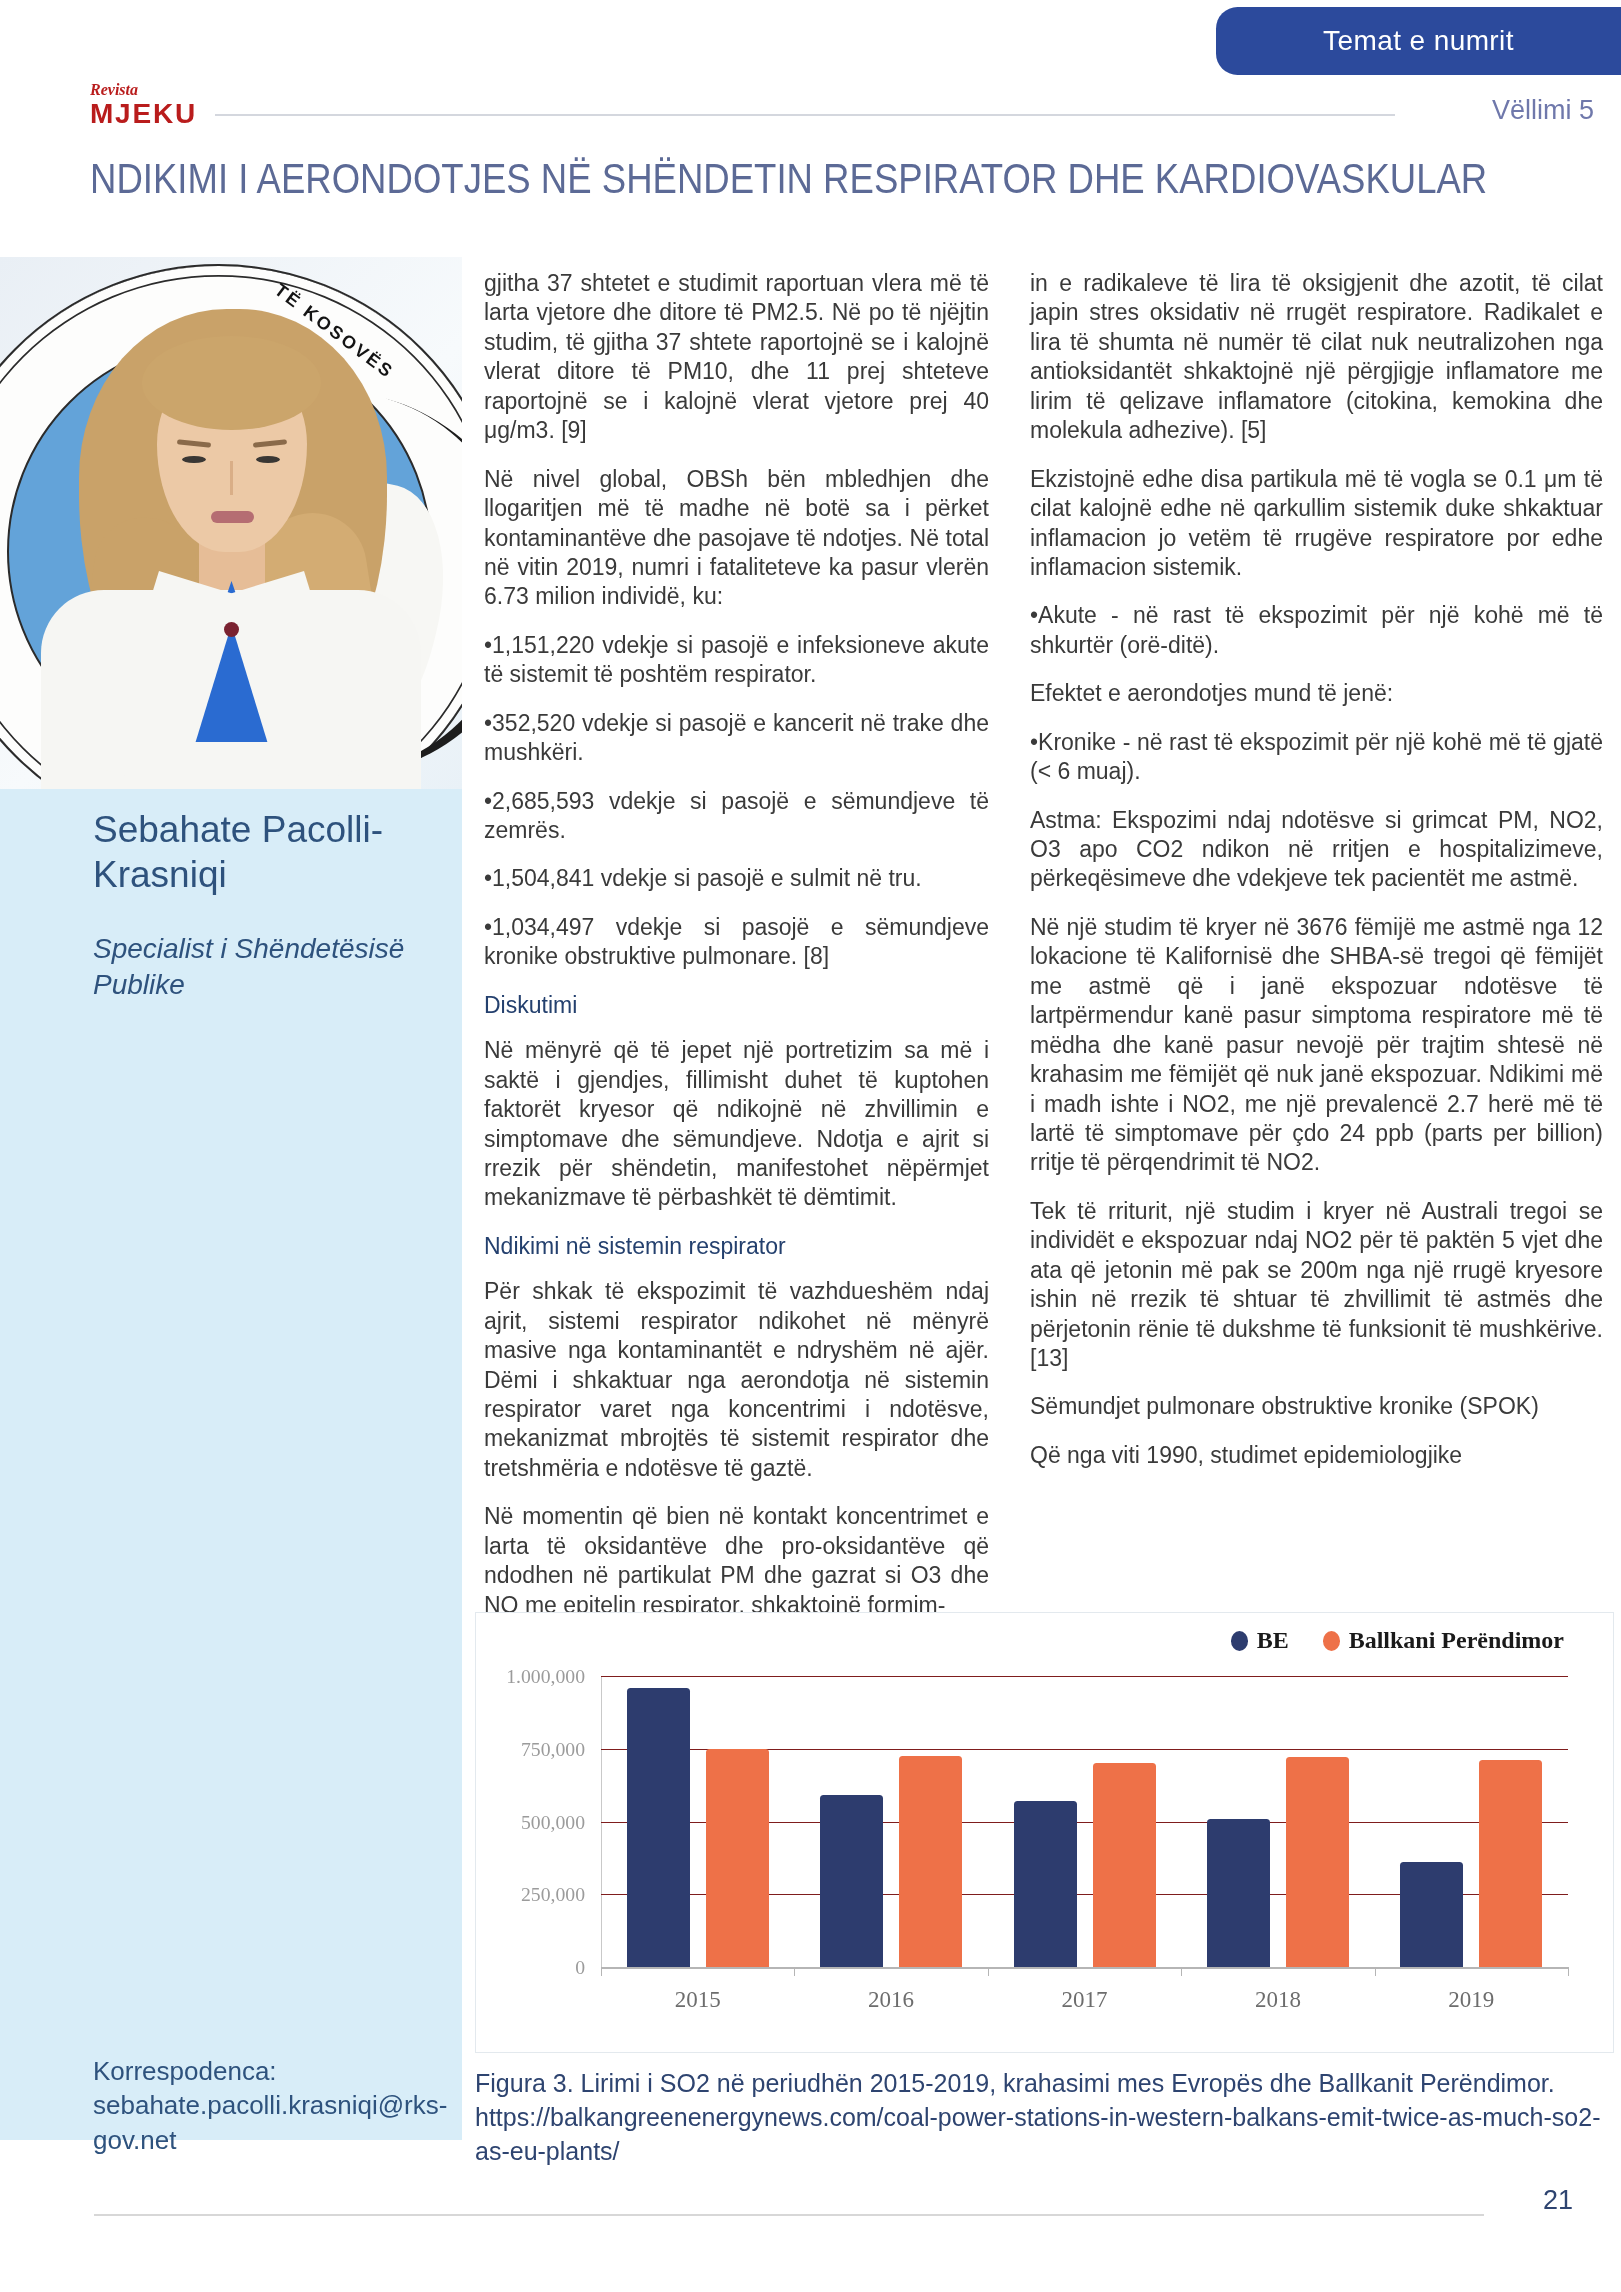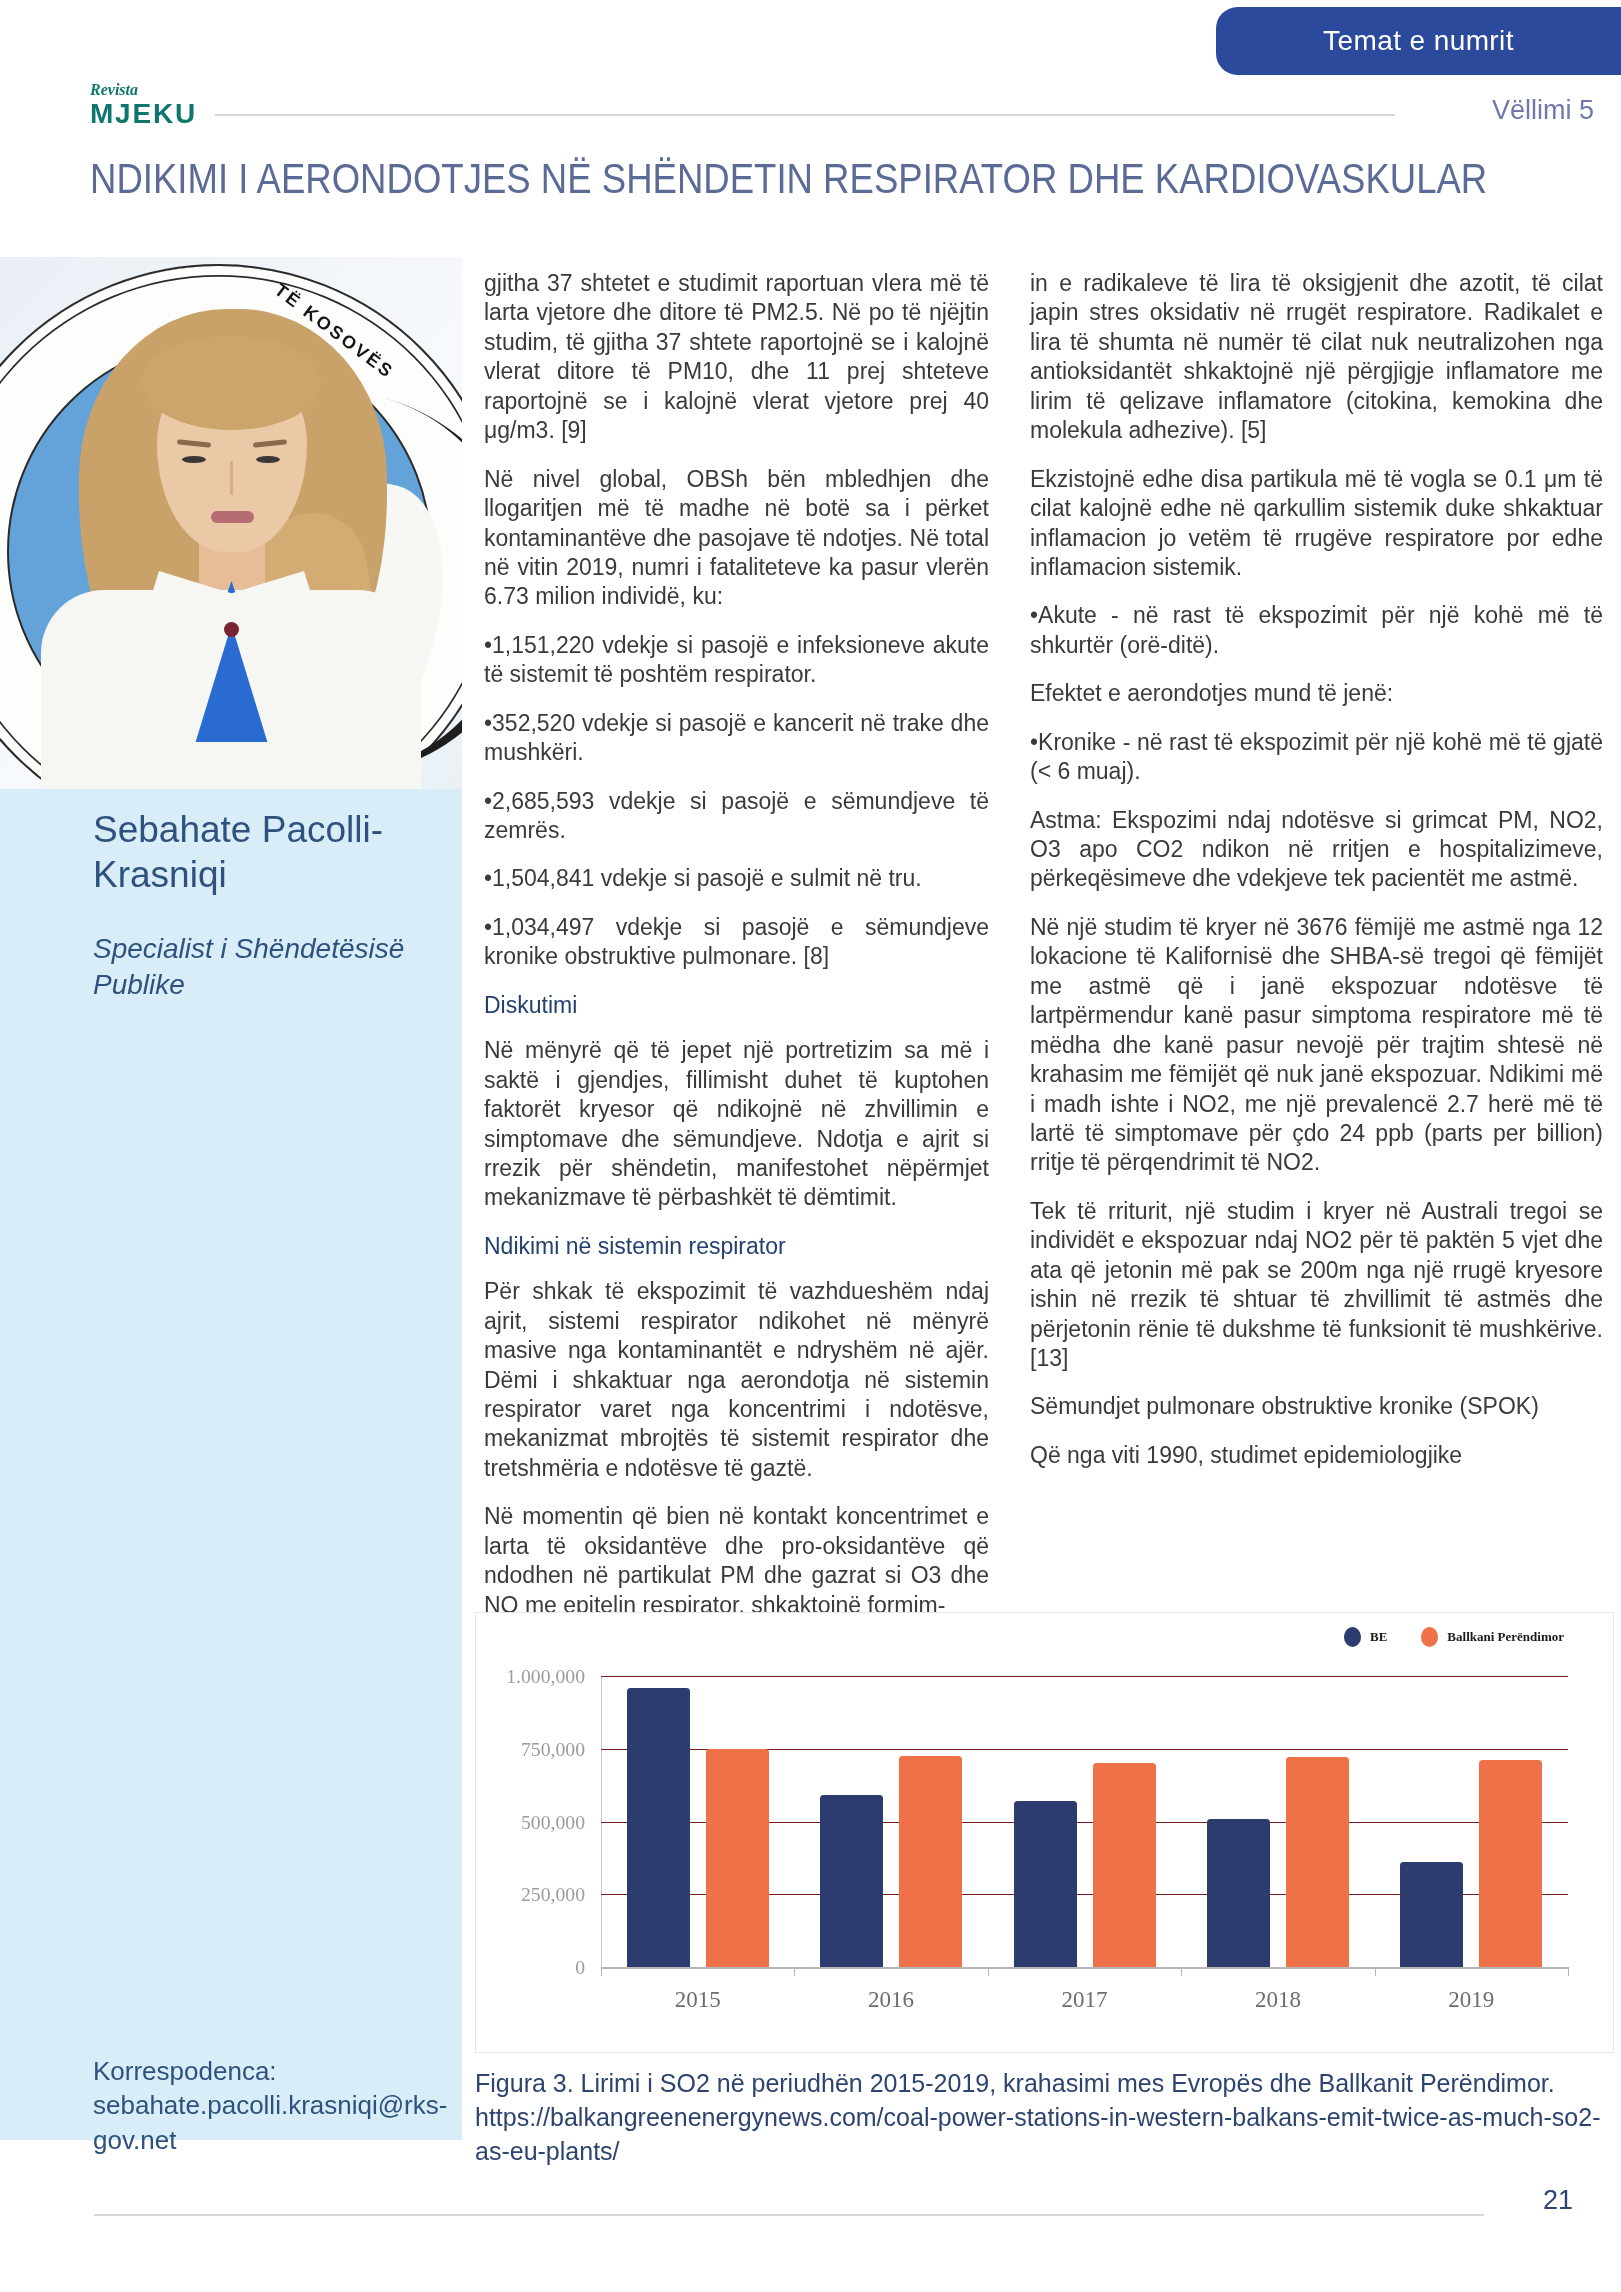--- a/index.html
+++ b/index.html
@@ -3,21 +3,21 @@
 <meta charset="utf-8">
 <style>
   html,body{margin:0;padding:0;background:#ffffff;}
   .page{position:relative;width:1621px;height:2293px;background:#ffffff;overflow:hidden;
         font-family:"Liberation Sans",sans-serif;color:#3a3a3a;}
 
   
   .banner{position:absolute;left:1216px;top:7.2px;width:405px;height:68px;background:#2c4a9c;
           border-radius:21.5px 0 0 21.5px;display:flex;align-items:center;justify-content:center;}
   .banner span{color:#ffffff;font-size:28px;letter-spacing:0.4px;}
-  .brand{position:absolute;left:90px;top:82px;line-height:1;color:#0f766e;}
+  .brand{position:absolute;left:90px;top:82px;line-height:1;color:#b91c1c;}
   .brand .rev{display:block;font-family:"Liberation Serif",serif;font-style:italic;font-weight:bold;font-size:16px;}
   .brand .mjeku{display:block;font-size:28px;font-weight:bold;letter-spacing:1.8px;margin-top:1.8px;}
   .head-rule{position:absolute;left:215px;top:114px;width:1180px;height:1.8px;background:#d4d7de;}
   .volume{position:absolute;left:1415px;top:95px;width:179px;text-align:right;font-size:27px;color:#6f78ab;}
   .title{position:absolute;left:90px;top:154px;width:1773px;font-size:43px;font-weight:400;
          color:#5c6a96;transform:scaleX(.85);transform-origin:0 50%;white-space:nowrap;letter-spacing:0;}
 
   
   .photo{position:absolute;left:0;top:257px;width:462px;height:532px;overflow:hidden;
          background:linear-gradient(135deg,#e9eff5 0%,#f7fafc 55%,#e9f1f7 100%);}
@@ -70,21 +70,21 @@
   .col{position:absolute;top:269px;font-size:23px;line-height:1.28;text-align:justify;}
   .col-mid{left:484px;width:505px;}
   .col-right{left:1030px;width:573px;}
   .col p{margin:0 0 19px 0;}
   .col p.h{color:#24406e;margin-bottom:16px;}
 
   
   .chart-box{position:absolute;left:475px;top:1612px;width:1139px;height:441px;background:#ffffff;
              border:0.9px solid #e3e9ee;box-sizing:border-box;}
   .legend{position:absolute;right:49px;top:14.3px;display:flex;align-items:center;gap:34px;
-          font-family:"Liberation Serif",serif;font-weight:bold;font-size:13px;color:#1a1a1a;}
+          font-family:"Liberation Serif",serif;font-weight:bold;font-size:24px;color:#1a1a1a;}
   .legend .item{display:flex;align-items:center;gap:9px;}
   .legend .dot{width:17px;height:19.7px;border-radius:50%;}
   .plot{position:absolute;left:125px;right:45px;top:63px;bottom:85px;}
   .gridline{position:absolute;left:0;right:0;height:0.9px;background:#7f1d1d;}
   .gridline.base{height:1.8px;background:#b5b5b5;}
   .yaxis-line{position:absolute;left:0;top:0;bottom:-9px;width:0.9px;background:#c9c9c9;}
   .ylab{position:absolute;right:calc(100% + 16px);transform:translateY(-50%);width:107px;text-align:right;
         font-family:"Liberation Serif",serif;font-size:19.7px;color:#9b9b9b;white-space:nowrap;}
   .groups{position:absolute;left:0;right:0;top:0;bottom:0;display:flex;}
   .group{flex:1;display:flex;align-items:flex-end;justify-content:center;gap:16px;position:relative;}

